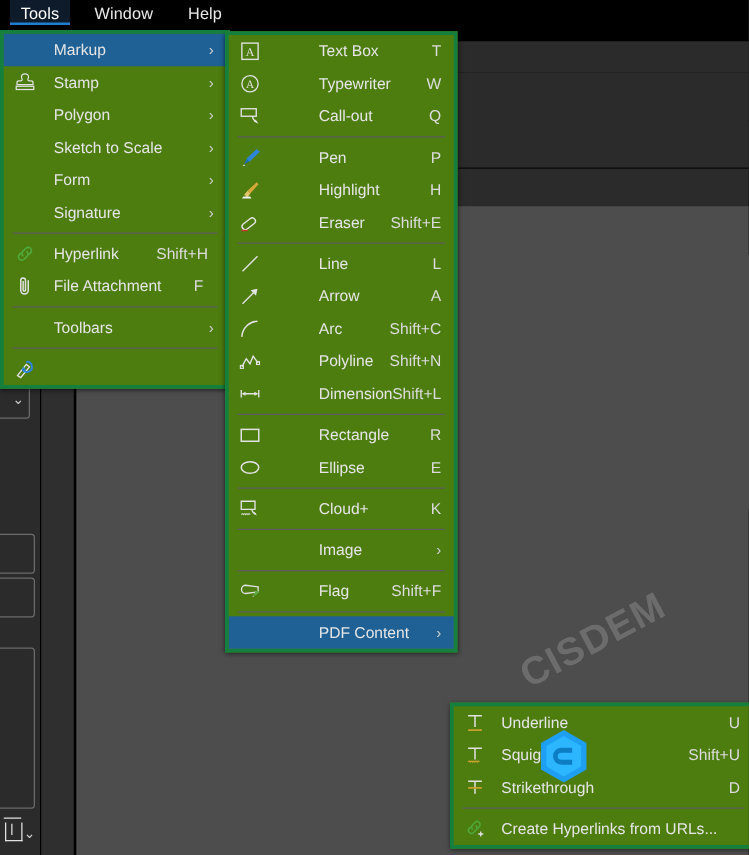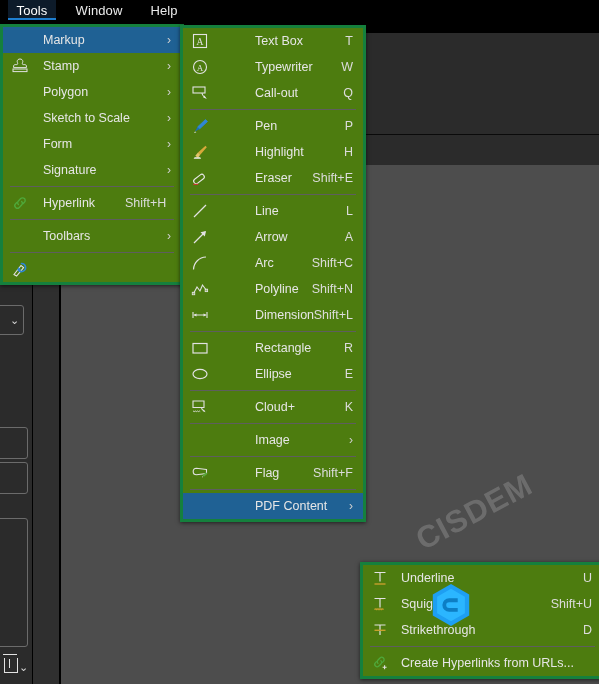--- a/index.html
+++ b/index.html
@@ -138,20 +138,29 @@
     <span class="ico">
       <svg class="ic" viewBox="0 0 20 20">
           <path d="M8.4 11.6a2.6 2.6 0 0 1 0-3.7l2.3-2.3a2.6 2.6 0 1 1 3.7 3.7l-1.2 1.2" fill="none" stroke="#4fa83a" stroke-width="1.4" stroke-linecap="round"></path>
           <path d="M11.6 8.4a2.6 2.6 0 0 1 0 3.7l-2.3 2.3a2.6 2.6 0 0 1-3.7-3.7l1.2-1.2" fill="none" stroke="#4fa83a" stroke-width="1.4" stroke-linecap="round"></path>
         </svg>
     </span>
     <span class="lbl">Hyperlink</span>
     <span class="key">Shift+H</span>
   </div>
 
+  <div class="mi">
+    <span class="ico">
+      <svg class="ic" viewBox="0 0 20 20">
+          <path d="M12.6 5.6v7.6a3 3 0 0 1-6 0V5.3a1.9 1.9 0 0 1 3.8 0v7.6a.95.95 0 0 1-1.9 0V6.2" fill="none" stroke="#e2e2e2" stroke-width="1.2" stroke-linecap="round"></path>
+        </svg>
+    </span>
+    <span class="lbl">File Attachment</span>
+    <span class="key" style="left:152px;">F</span>
+  </div>
 
   <div class="sep"></div>
 
   <div class="mi">
     <span class="lbl">Toolbars</span>
     <span class="arr">›</span>
   </div>
 
   <div class="sep"></div>
 

